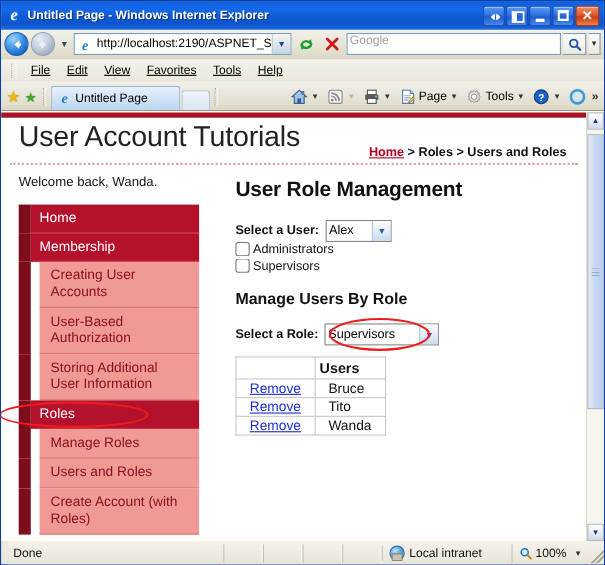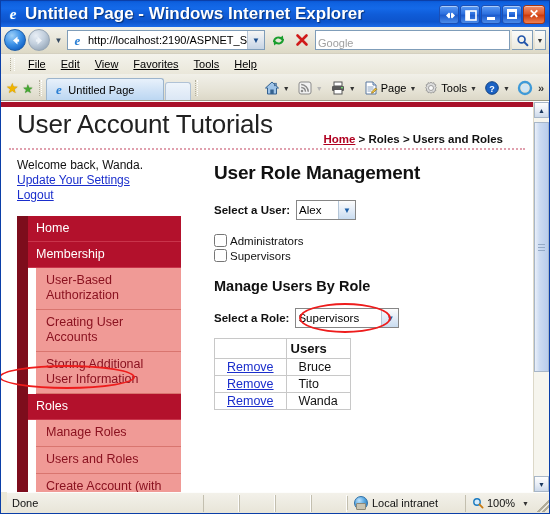--- a/index.html
+++ b/index.html
@@ -33,21 +33,21 @@
     position: relative; flex: 0 0 auto;
   }
   .ie-e {
     font-family: "Liberation Serif", serif;
     font-style: italic; font-weight: bold;
     font-size: 15px; color: #ffffff;
     line-height: 16px; text-align: center;
     text-shadow: 0 0 2px #3aa0ff;
   }
   .title-text {
-    color: #fff; font-size: 17px; font-weight: bold;
+    color: #fff; font-size: 11px; font-weight: bold;
     text-shadow: 1px 1px 1px rgba(0,0,0,.45);
     white-space: nowrap; overflow: hidden;
     flex: 1 1 auto;
   }
   .title-buttons { display: flex; gap: 1px; align-items: center; flex: 0 0 auto; padding-right: 2px; }
   .tbtn {
     width: 20px; height: 19px;
     border: 1px solid #1b4fb5;
     border-radius: 3px;
     background: linear-gradient(180deg,#5b9bf4 0%,#2f72e0 45%,#1d5ccd 55%,#4a8ae8 100%);
@@ -131,21 +131,21 @@
     width: 22px; height: 21px; flex: 0 0 auto;
     display: flex; align-items: center; justify-content: center;
     border: 1px solid transparent; border-radius: 3px;
     font-size: 13px; font-weight: bold;
   }
   .toolbtn.refresh { color: #1a9e2e; }
   .toolbtn.stop { color: #d01a1a; }
   .searchbox {
     flex: 1 1 auto; height: 20px; min-width: 40px;
     background: #fff; border: 1px solid #7f9db9;
-    display: flex; align-items: flex-end; padding: 0 2px;
+    display: flex; align-items: flex-start; padding: 0 2px;
   }
   .searchbox .ph { font-size: 11px; color: #a0a0a0; flex: 1 1 auto; }
   .searchgo {
     width: 21px; height: 20px; flex: 0 0 auto;
     border: 1px solid #7f9db9; border-left: none;
     background: linear-gradient(180deg,#fbfbfa 0%,#eceade 100%);
     display: flex; align-items: center; justify-content: center;
     color: #2255aa; font-size: 11px; font-weight: bold;
   }
   .searchdrop {
@@ -241,21 +241,21 @@
     border-bottom: 2px dotted #e0a0ae;
     height: 43px;
   }
   .site-title {
     font-family: "Liberation Sans", sans-serif;
     font-size: 26px; color: #222; letter-spacing: -.2px;
     position: absolute; left: 8px; top: 2px;
     white-space: nowrap;
   }
   .breadcrumb {
-    position: absolute; right: 22px; bottom: 3px;
+    position: absolute; right: 10px; bottom: 3px;
     font-size: 11.5px; font-weight: bold; color: #111;
     white-space: nowrap;
     text-align: center;
   }
   .breadcrumb a { color: #b00020; text-decoration: underline; }
 
   .body-cols { display: flex; align-items: flex-start; }
 
   
   .leftcol { width: 195px; flex: 0 0 auto; padding: 8px 0 0 16px; }
@@ -290,21 +290,21 @@
   
   .rightcol { flex: 1 1 auto; padding: 12px 14px 0 18px; }
   .h1main {
     font-size: 19px; font-weight: bold; color: #111;
     margin: 0 0 16px 0; letter-spacing: -.2px;
   }
   .h2sec {
     font-size: 14.5px; font-weight: bold; color: #111;
     margin: 0 0 14px 0;
   }
-  .fieldrow { display: flex; align-items: center; gap: 6px; margin-bottom: 14px; position: relative; }
+  .fieldrow { display: flex; align-items: center; gap: 6px; position: relative; }
   .fieldlabel { font-size: 11.5px; font-weight: bold; color: #111; }
 
   select.ddl {
     font-family: "Liberation Sans", sans-serif;
     font-size: 11.5px;
     height: 20px;
     border: 1px solid #868686;
     background: #fff;
     padding: 0 2px;
     color: #000;
@@ -617,41 +617,37 @@
         <div class="site-title">User Account Tutorials</div>
         <div class="breadcrumb">
           <a href="#">Home</a><span> &gt; Roles &gt; Users and Roles</span>
         </div>
       </div>
 
       <div class="body-cols">
 
         <div class="leftcol">
           <div class="welcome">Welcome back, Wanda.</div>
-          <div class="leftlinks">
-            <a href="#">Update Your Settings</a>
-            <a href="#">Logout</a>
-          </div>
 
           <div class="navmenu">
             <div class="navrow">
               <div class="tabstub"></div>
               <div class="nav-top">Home</div>
             </div>
             <div class="navrow">
               <div class="tabstub"></div>
               <div class="nav-top">Membership</div>
             </div>
             <div class="navrow sub">
               <div class="tabstub"></div>
+              <div class="nav-sub">Creating User Accounts</div>
+            </div>
+            <div class="navrow sub">
+              <div class="tabstub"></div>
               <div class="nav-sub">User-Based Authorization</div>
-            </div>
-            <div class="navrow sub">
-              <div class="tabstub"></div>
-              <div class="nav-sub">Creating User Accounts</div>
             </div>
             <div class="navrow sub">
               <div class="tabstub"></div>
               <div class="nav-sub">Storing Additional User Information</div>
             </div>
             <div class="navrow">
               <div class="tabstub"></div>
               <div class="nav-top">Roles</div>
             </div>
             <div class="navrow sub">

